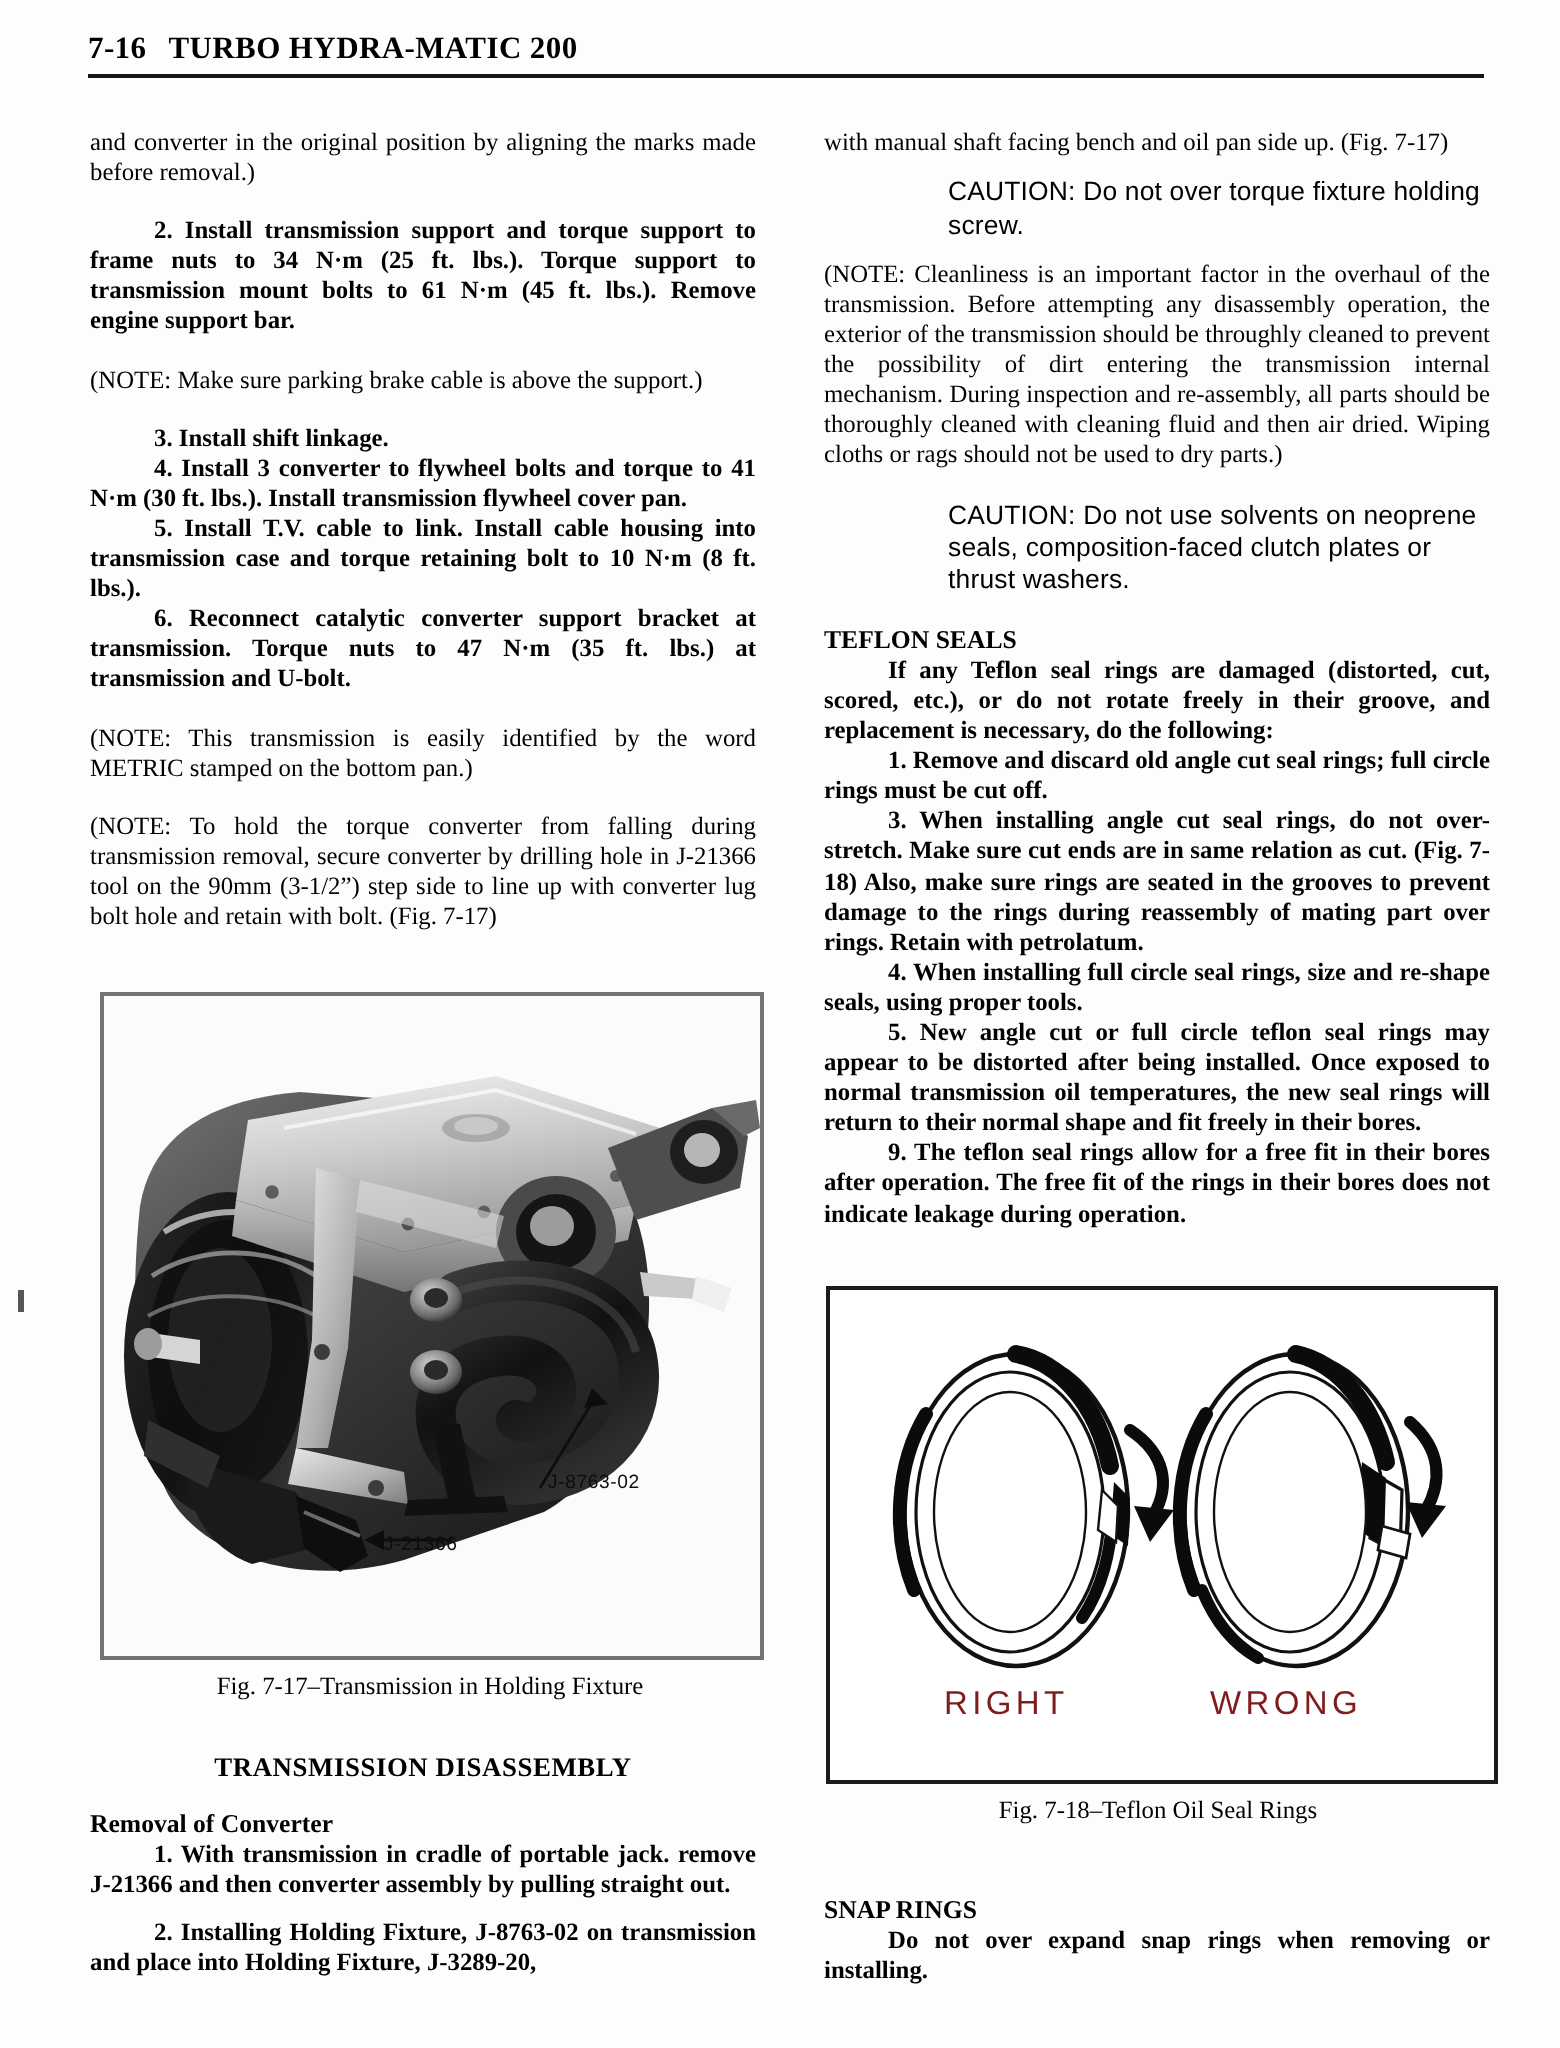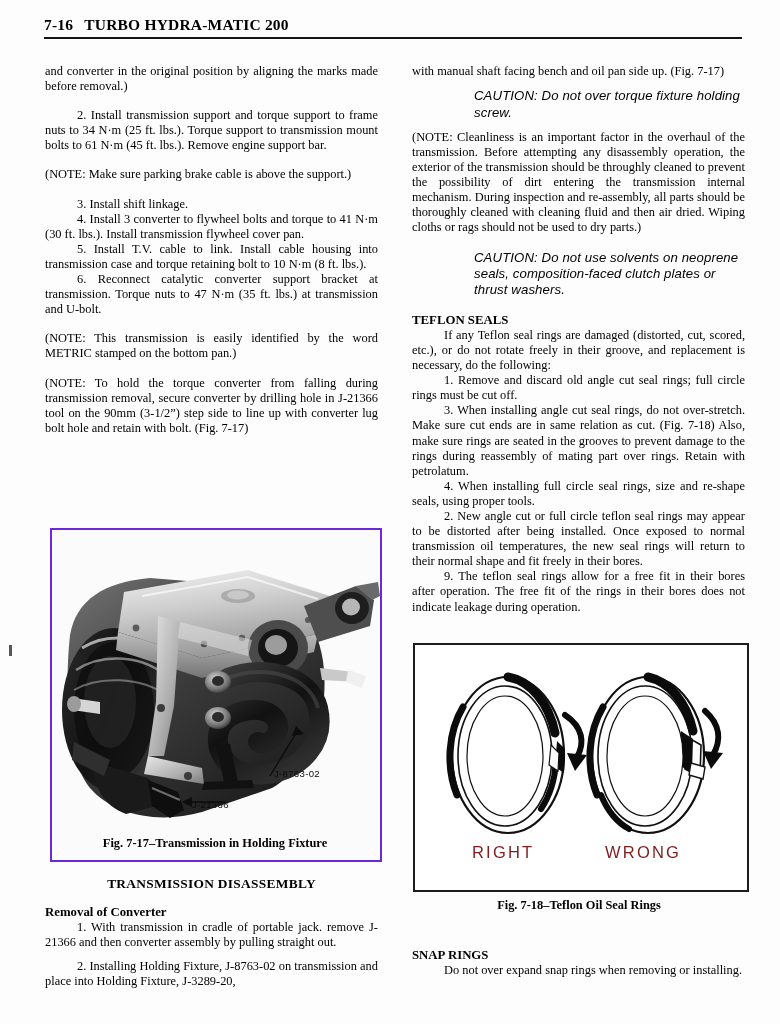--- a/index.html
+++ b/index.html
@@ -59,25 +59,24 @@
     text-justify: inter-word;
     hyphens: none;
   }
   .col-left  { left: 45px; }
   .col-right { left: 412px; }
 
   p { margin: 0; }
   .para { margin-bottom: 0px; }
   .gap { height: 14px; }
   .gap-sm { height: 9px; }
-  .indent-lg { text-indent: 32px; }
+  .indent-lg { text-indent: 32px; font-weight: bold; }
 
   .caution {
     font-family: "Liberation Sans", sans-serif;
-    font-style: italic;
     font-size: 13.2px;
     line-height: 16.4px;
     font-weight: 500;
     margin-left: 62px;
     text-align: left;
     letter-spacing: 0.1px;
   }
   .caution-wide {
     margin-left: 62px;
   }
@@ -90,35 +89,34 @@
 
   .sec-center {
     text-align: center;
     font-weight: bold;
     font-size: 13.4px;
     letter-spacing: 0.3px;
   }
 
   .fig-caption {
     text-align: center;
-    font-weight: bold;
+    font-weight: normal;
     font-size: 12.4px;
   }
 
   
   .fig717-box {
     position: absolute;
     left: 50px;
     top: 496px;
     width: 328px;
     height: 330px;
-    border: 2px solid #6d28d9;
+    border: 2px solid #737373;
     background: #ffffff;
     overflow: hidden;
-    margin-top: 32px;
   }
   .fig717-caption {
     position: absolute;
     left: 45px;
     top: 836px;
     width: 340px;
   }
 
   
   .photo {
@@ -254,21 +252,21 @@
     <div class="gap"></div>
 
     <p class="caution caution-wide">CAUTION:  Do not use solvents on neoprene  seals,  composition-faced clutch plates or thrust washers.</p>
     <div class="gap"></div>
 
     <p class="head-bold">TEFLON SEALS</p>
     <p class="para indent-lg">If any Teflon seal rings are damaged (distorted, cut, scored, etc.), or do not rotate freely in their groove, and replacement is necessary, do the following:</p>
     <p class="para indent-lg">1. Remove and discard old angle cut seal rings; full circle rings must be cut off.</p>
     <p class="para indent-lg">3. When installing angle cut seal rings, do not over-stretch. Make sure cut ends are in same relation as cut. (Fig. 7-18) Also, make sure rings are seated in the grooves to prevent damage to the rings during reassembly of mating part over rings. Retain with petrolatum.</p>
     <p class="para indent-lg">4. When installing full circle seal rings, size and re-shape seals, using proper tools.</p>
-    <p class="para indent-lg">2. New angle cut or full circle teflon seal rings may appear to be distorted after being installed. Once exposed to normal transmission oil temperatures, the new seal rings will return to their normal shape and fit freely in their bores.</p>
+    <p class="para indent-lg">5. New angle cut or full circle teflon seal rings may appear to be distorted after being installed. Once exposed to normal transmission oil temperatures, the new seal rings will return to their normal shape and fit freely in their bores.</p>
     <p class="para indent-lg">9. The teflon seal rings allow for a free fit in their bores after operation. The free fit of the rings in their bores does not indicate leakage during operation.</p>
   </div>
 
   <div class="fig717-box">
     <div class="photo">
       <svg viewBox="0 0 328 330" preserveAspectRatio="none" aria-hidden="true">
         <defs>
           <linearGradient id="panTop" x1="0" y1="0" x2="0.3" y2="1">
             <stop offset="0%" stop-color="#f2f2f2"></stop>
             <stop offset="45%" stop-color="#cfcfcf"></stop>

